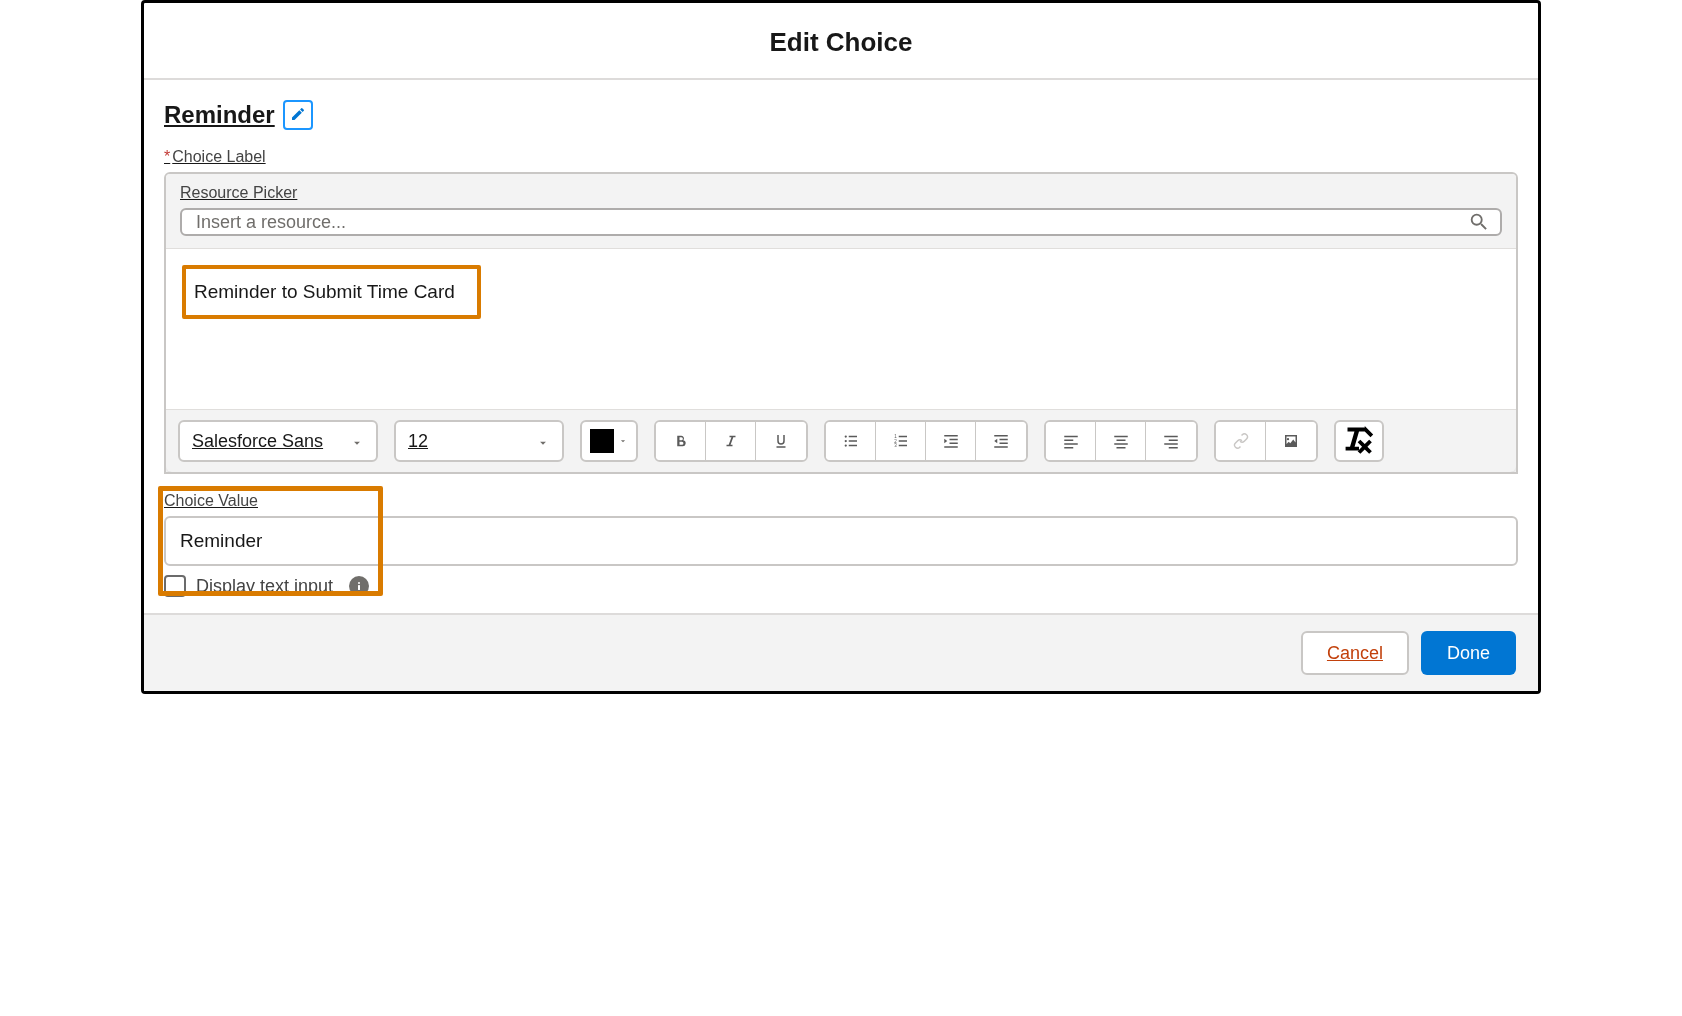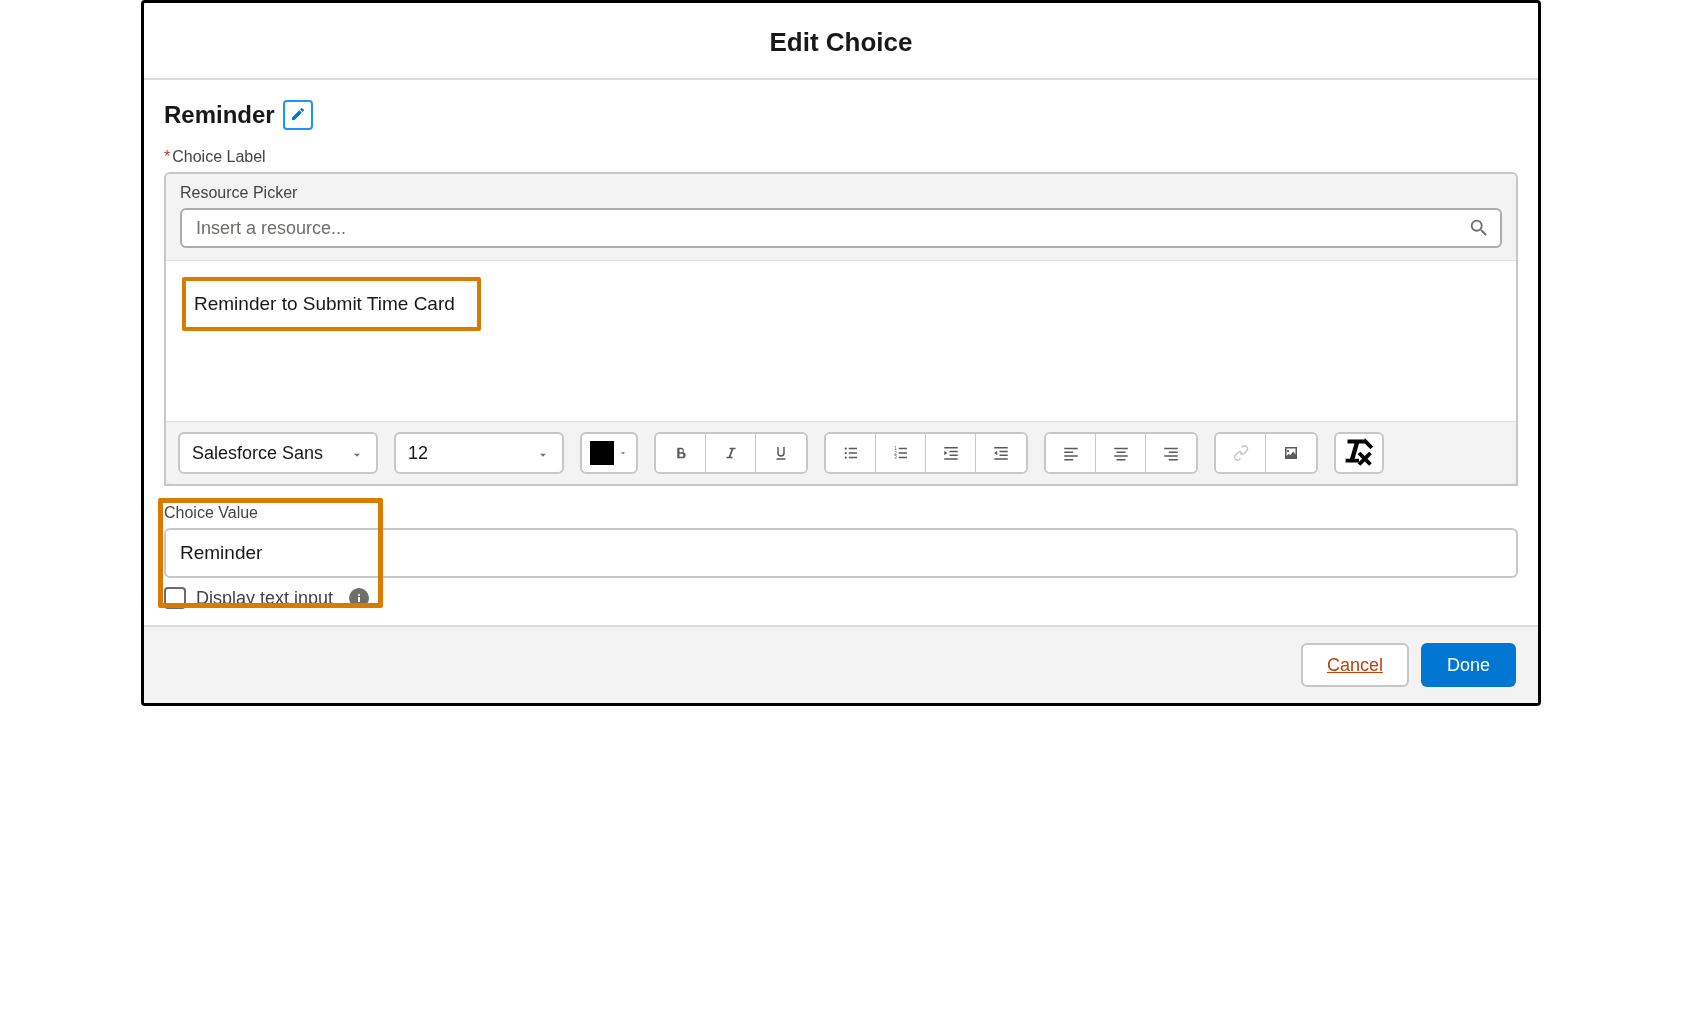--- a/index.html
+++ b/index.html
@@ -25,20 +25,21 @@
     border-bottom: 2px solid #dddbda;
   }
   .modal-title {
     font-size: 26px;
     font-weight: 700;
     margin: 0;
   }
   .modal-body {
     padding: 20px 20px 16px 20px;
     flex: 1;
+    text-decoration: underline;
   }
   .resource-name-row {
     display: flex;
     align-items: center;
     gap: 8px;
     margin-bottom: 18px;
   }
   .resource-name {
     font-size: 24px;
     font-weight: 600;
@@ -81,21 +82,21 @@
   .picker-label {
     font-size: 16px;
     color: #444;
     margin-bottom: 6px;
   }
   .picker-input-wrap {
     position: relative;
   }
   .picker-input {
     width: 100%;
-    height: 40px;
+    height: 28px;
     border: 2px solid #aeacab;
     border-radius: 6px;
     padding: 0 40px 0 14px;
     font-size: 18px;
     background: #fff;
     color: #333;
   }
   .picker-input::placeholder { color: #706e6b; }
   .picker-search-icon {
     position: absolute;

